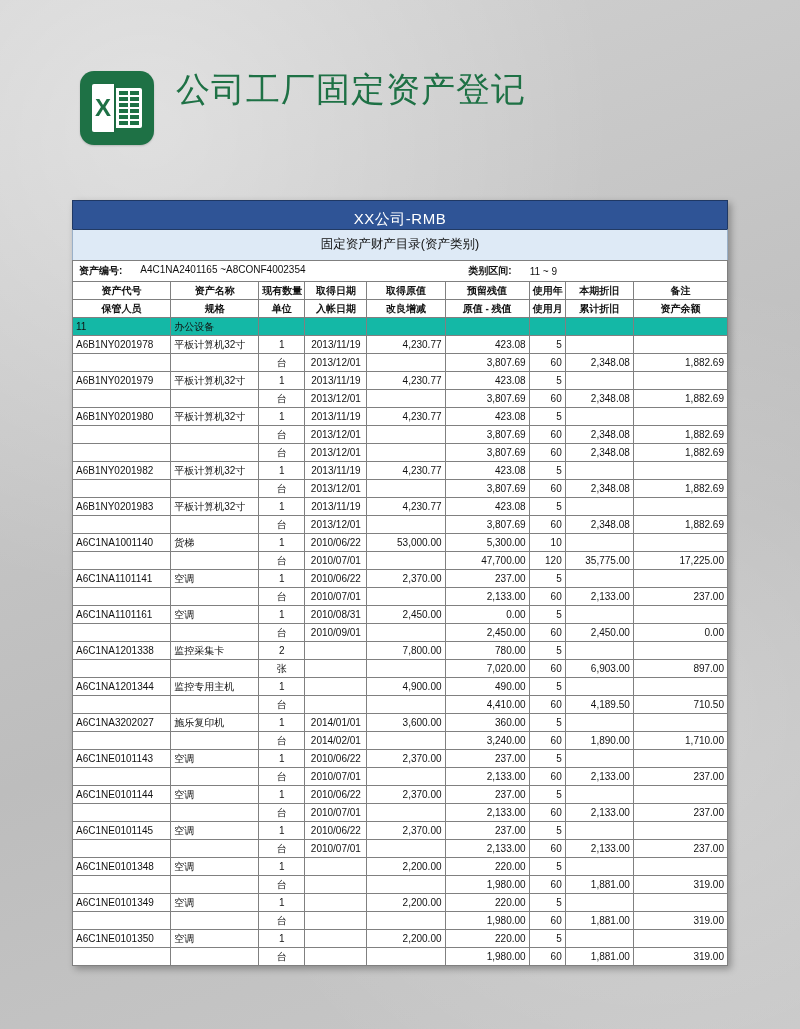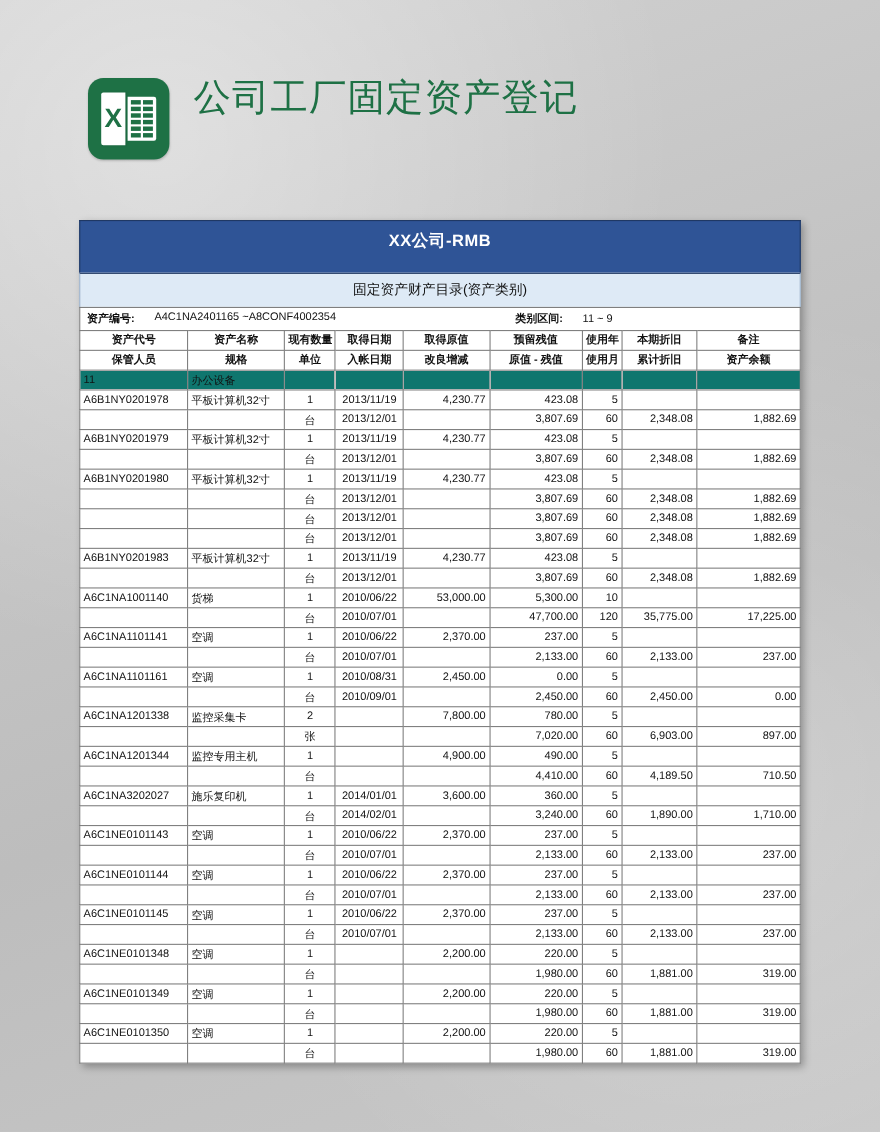--- a/index.html
+++ b/index.html
@@ -54,22 +54,22 @@
   }
 
   
   #sheet{
     position:absolute;left:72px;top:200px;width:656px;
     background:#ffffff;
     box-shadow:3px 3px 7px rgba(0,0,0,0.30);
   }
   #company-bar{
     background:#2F5496;color:#ffffff;
-    text-align:center;font-size:15px;font-weight:bold;
-    padding:9px 0 19px;letter-spacing:0.5px;
+    text-align:center;font-size:15px;font-weight:normal;
+    padding:9px 0 0;letter-spacing:0.5px;
     border:1px solid #1f3864;border-bottom:none;
   }
   #catalog-bar{
     background:#DEEAF6;color:#111111;
     text-align:center;font-size:12.5px;
     padding:6px 0 7px;
     border:1px solid #9ab0c8;border-top:1px solid #223a63;border-bottom:none;
   }
   #meta-bar{
     display:flex;align-items:flex-start;
@@ -89,21 +89,21 @@
   table.grid-table td{
     border:1px solid #808080;
     height:17px;padding:0 3px;
     overflow:hidden;white-space:nowrap;
     background:#ffffff;
   }
   thead td{
     background:#D9D9D9;font-weight:bold;text-align:center;
     height:16px;line-height:15px;
   }
-  tr.cat-row td{background:#0f766e;font-weight:normal;}
+  tr.cat-row td{background:#14b8a6;font-weight:normal;}
   td.num{text-align:right;}
   td.ctr{text-align:center;}
   td.lft{text-align:left;}
 
   
   col.c1{width:98px}  
   col.c2{width:88px}  
   col.c3{width:46px}  
   col.c4{width:62px}  
   col.c5{width:78px}  
@@ -272,20 +272,31 @@
           <td class="lft"></td>
           <td class="ctr">台</td>
           <td class="ctr">2013/12/01</td>
           <td class="num"></td>
           <td class="num">3,807.69</td>
           <td class="num">60</td>
           <td class="num">2,348.08</td>
           <td class="num">1,882.69</td>
         </tr>
         <tr>
+          <td class="lft">A6B1NY0201982</td>
+          <td class="lft">平板计算机32寸</td>
+          <td class="ctr">1</td>
+          <td class="ctr">2013/11/19</td>
+          <td class="num">4,230.77</td>
+          <td class="num">423.08</td>
+          <td class="num">5</td>
+          <td class="num"></td>
+          <td class="num"></td>
+        </tr>
+        <tr>
           <td class="lft"></td>
           <td class="lft"></td>
           <td class="ctr">台</td>
           <td class="ctr">2013/12/01</td>
           <td class="num"></td>
           <td class="num">3,807.69</td>
           <td class="num">60</td>
           <td class="num">2,348.08</td>
           <td class="num">1,882.69</td>
         </tr>

